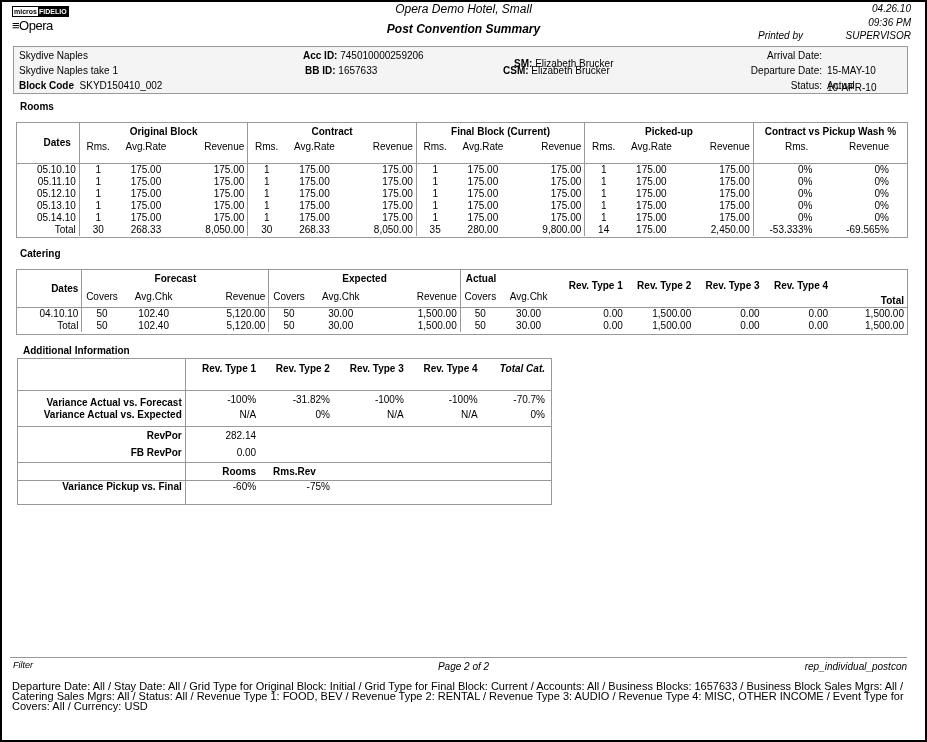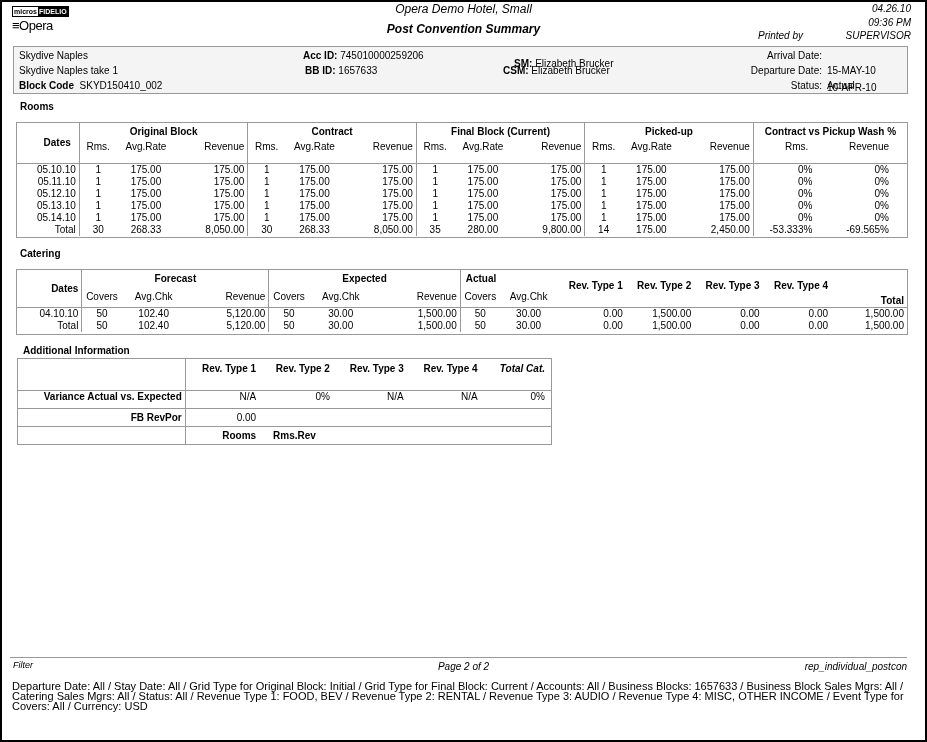--- a/index.html
+++ b/index.html
@@ -310,44 +310,68 @@
   </colgroup>
   <tbody>
       <tr style="height:32px;vertical-align:top;border-bottom:1px solid #999;">
     <td class="br" style="padding-top:4px;"></td>
     <td class="r b" style="padding-top:4px;">Rev. Type 1</td>
     <td class="r b" style="padding-top:4px;">Rev. Type 2</td>
     <td class="r b" style="padding-top:4px;">Rev. Type 3</td>
     <td class="r b" style="padding-top:4px;">Rev. Type 4</td>
     <td class="r b" style="padding-top:4px;padding-right:6px;font-style:italic;">Total Cat.</td>
   </tr>
+  <tr style="height:18px;">
+    <td class="r b br" style="vertical-align:bottom;">Variance Actual vs. Forecast</td>
+    <td class="r">-100%</td>
+    <td class="r">-31.82%</td>
+    <td class="r">-100%</td>
+    <td class="r">-100%</td>
+    <td class="r" style="padding-right:6px;">-70.7%</td>
+  </tr>
   <tr style="height:18px;border-bottom:1px solid #999;vertical-align:top;">
     <td class="r b br">Variance Actual vs. Expected</td>
     <td class="r">N/A</td>
     <td class="r">0%</td>
     <td class="r">N/A</td>
     <td class="r">N/A</td>
     <td class="r" style="padding-right:6px;">0%</td>
   </tr>
+  <tr style="height:18px;">
+    <td class="r b br">RevPor</td>
+    <td class="r">282.14</td>
+    <td></td>
+        <td></td>
+        <td></td>
+        <td></td>
+  </tr>
   <tr style="height:18px;border-bottom:1px solid #999;">
     <td class="r b br">FB RevPor</td>
     <td class="r">0.00</td>
     <td></td>
         <td></td>
         <td></td>
         <td></td>
   </tr>
   <tr style="height:18px;border-bottom:1px solid #999;">
     <td class="br"></td>
     <td class="r b">Rooms</td>
     <td class="r b" style="text-align:left;padding-left:14px;">Rms.Rev</td>
     <td></td>
         <td></td>
         <td></td>
   </tr>
+  <tr style="height:24px;vertical-align:top;">
+    <td class="r b br">Variance Pickup vs. Final</td>
+    <td class="r">-60%</td>
+    <td class="r">-75%</td>
+    <td></td>
+        <td></td>
+        <td></td>
+  </tr>
 </tbody>
   </table>
 
 <div class="abs footline"></div>
 <div class="abs filterlbl">Filter</div>
 <div class="abs pageno">Page 2 of 2</div>
 <div class="abs repname">rep_individual_postcon</div>
 <div class="abs filtertext">Departure Date: All / Stay Date:  All / Grid Type for Original Block: Initial / Grid Type for Final Block: Current / Accounts: All / Business Blocks: 1657633 / Business Block Sales Mgrs: All / Catering Sales Mgrs: All / Status: All / Revenue Type 1: FOOD, BEV / Revenue Type 2: RENTAL / Revenue Type 3: AUDIO / Revenue Type 4: MISC, OTHER INCOME / Event Type for Covers: All / Currency: USD</div>
 
 </body></html>

